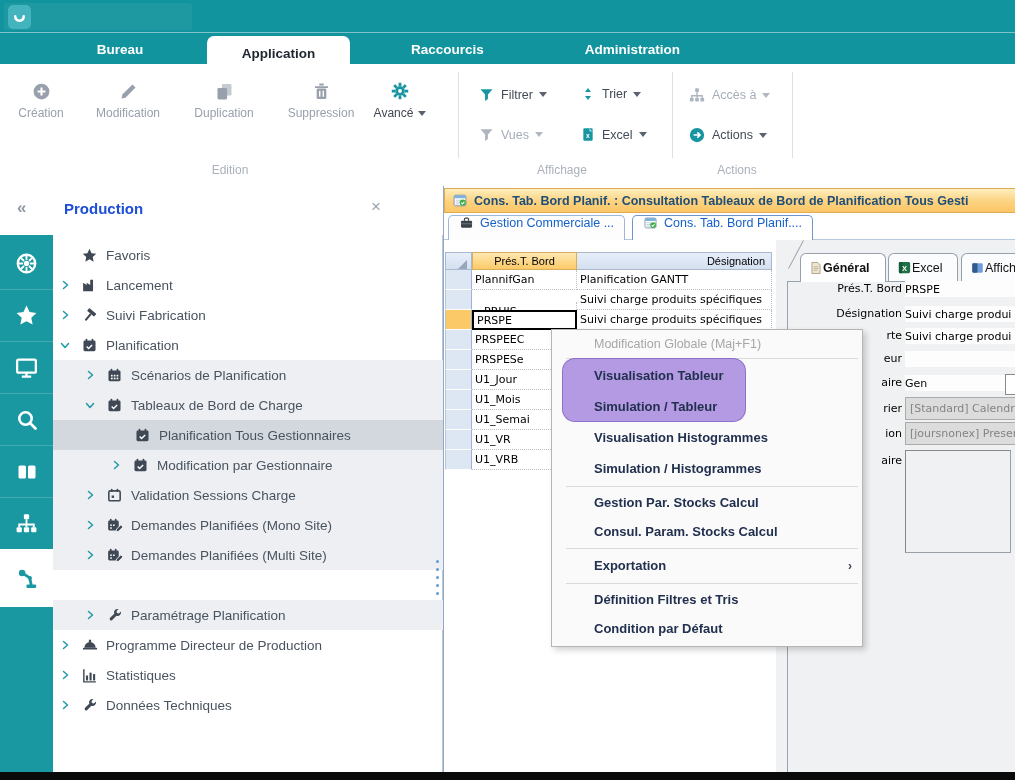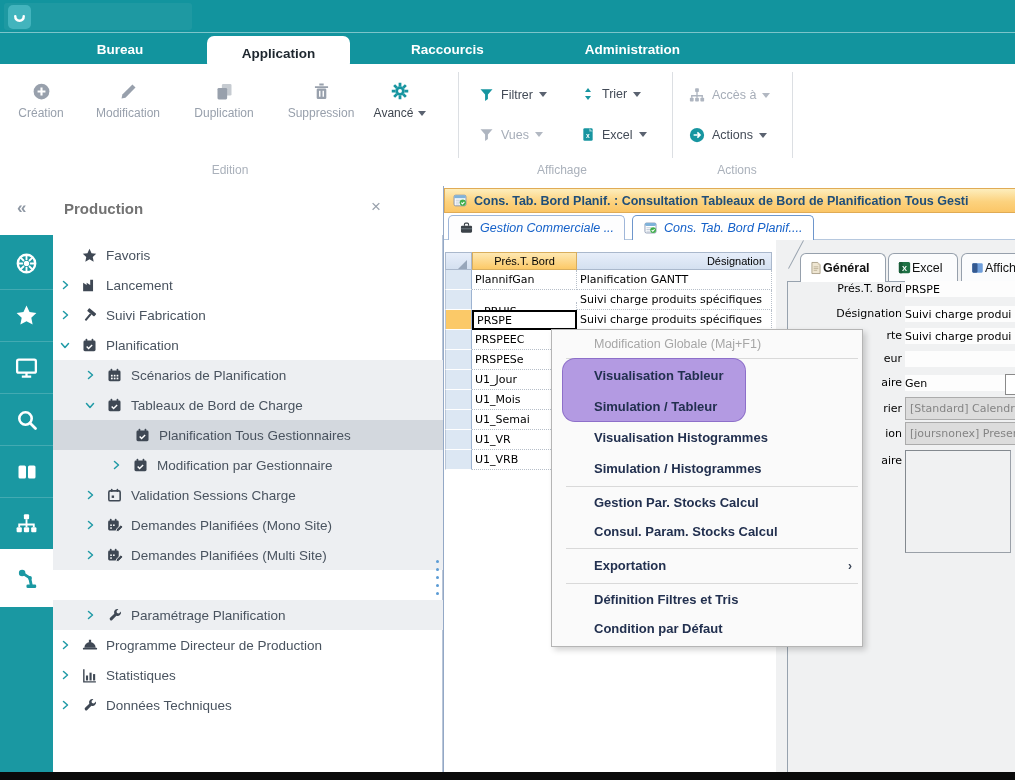--- a/index.html
+++ b/index.html
@@ -23,36 +23,36 @@
   .caret{width:0;height:0;border-left:4px solid transparent;border-right:4px solid transparent;border-top:5px solid #5a6270;}
   .caret.dis{border-top-color:#b2b8c2;}
   .rgroup{position:absolute;top:99px;font-size:12px;color:#aab1bb;text-align:center;width:120px;}
   
   .rail{left:0;top:235px;width:53px;height:537px;background:#1a98a2;}
   .rtile{position:absolute;left:0;width:53px;height:52px;display:flex;align-items:center;justify-content:center;color:#fff;border-top:1px solid rgba(255,255,255,.18);}
   .rtile.active{background:#fff;color:#1a98a2;}
   
   .tree{left:53px;top:186px;width:390px;height:586px;background:#fff;border-right:1px solid #b9c6d8;}
   .treehead{position:absolute;left:-53px;top:0;width:443px;height:49px;background:#fff;}
-  .ptitle{position:absolute;left:64px;top:14px;color:#737373;font-weight:bold;font-size:15px;}
+  .ptitle{position:absolute;left:64px;top:14px;color:#1d4ed8;font-weight:bold;font-size:15px;}
   .collapse{position:absolute;left:17px;top:12px;color:#8f98a4;font-size:17px;font-weight:bold;letter-spacing:-2px;}
   .closex{position:absolute;left:371px;top:11px;color:#9aa2ad;font-size:17px;}
   .trow{position:absolute;left:0;width:390px;height:30px;display:flex;align-items:center;color:#49535f;font-size:13.5px;gap:7px;}
   .trow .chev{width:16px;display:flex;justify-content:center;color:#1f9aa6;flex:0 0 16px;}
   .trow .ticon{width:19px;display:flex;justify-content:center;color:#3f4854;flex:0 0 19px;}
   .band{background:#edeff2;}
   .selrow{background:#d3d8de;}
   .splitter{left:436px;top:560px;width:3px;height:40px;display:flex;flex-direction:column;gap:5px;align-items:center;}
   .splitter i{width:3px;height:3px;border-radius:50%;background:#5b9bd5;}
   
   .docwin{left:443px;top:186px;width:572px;height:586px;background:#fff;border-left:1px solid #93a8c6;}
   .titlebar{position:absolute;left:0;top:2px;width:572px;height:25px;background:linear-gradient(180deg,#fdeebd,#fcd27e 55%,#fbc667);border:1px solid #e0ab55;display:flex;align-items:center;padding-left:7px;gap:6px;overflow:hidden;}
   .titlebar .ttext{color:#1f4e79;font-weight:bold;font-size:12.5px;white-space:nowrap;}
   .doctabs{position:absolute;left:0;top:27px;width:572px;height:27px;background:#fff;border-bottom:1px solid #b6c8de;}
-  .dtab{position:absolute;top:2px;height:25px;background:#fdfdfe;border:1px solid #9fb6d9;border-bottom:none;border-radius:5px 5px 0 0;display:flex;align-items:center;gap:6px;padding:0 10px;color:#1561c9;font-size:12.5px;font-style:italic;}
+  .dtab{position:absolute;top:2px;height:25px;background:#fdfdfe;border:1px solid #9fb6d9;border-bottom:none;border-radius:5px 5px 0 0;display:flex;gap:6px;padding:0 10px;color:#1561c9;font-size:12.5px;}
   .dtab.active{border-color:#6e96cc;background:#fff;font-weight:normal;}
   
   .grid{position:absolute;left:1px;top:54px;width:328px;height:532px;background:#fff;}
   .gh{position:absolute;top:12px;height:18px;font-size:11px;display:flex;align-items:center;border:1px solid #aab8cc;}
   .gh.sel{background:linear-gradient(180deg,#e7eefa,#d4e0f0);}
   .gh.orange{background:linear-gradient(180deg,#fee8b2,#fcc967);border-color:#d9ae5d;justify-content:center;}
   .gh.des{background:linear-gradient(180deg,#e7eefa,#d4e0f0);justify-content:flex-end;padding-right:6px;border-left:none;}
   .cellsel{position:absolute;width:27px;height:20px;background:#dce7f3;border-right:1px solid #9db3d1;border-bottom:1px solid #fff;border-left:1px solid #b9c6d8;}
   .cellsel.cur{background:#fbc968;}
   .cell{position:absolute;height:20px;font-size:11px;font-family:"DejaVu Sans",sans-serif;color:#000;display:flex;align-items:center;padding:0 3px;border-bottom:1px dotted #b7bfc9;border-right:1px dotted #b7bfc9;background:#fff;white-space:nowrap;overflow:hidden;}

